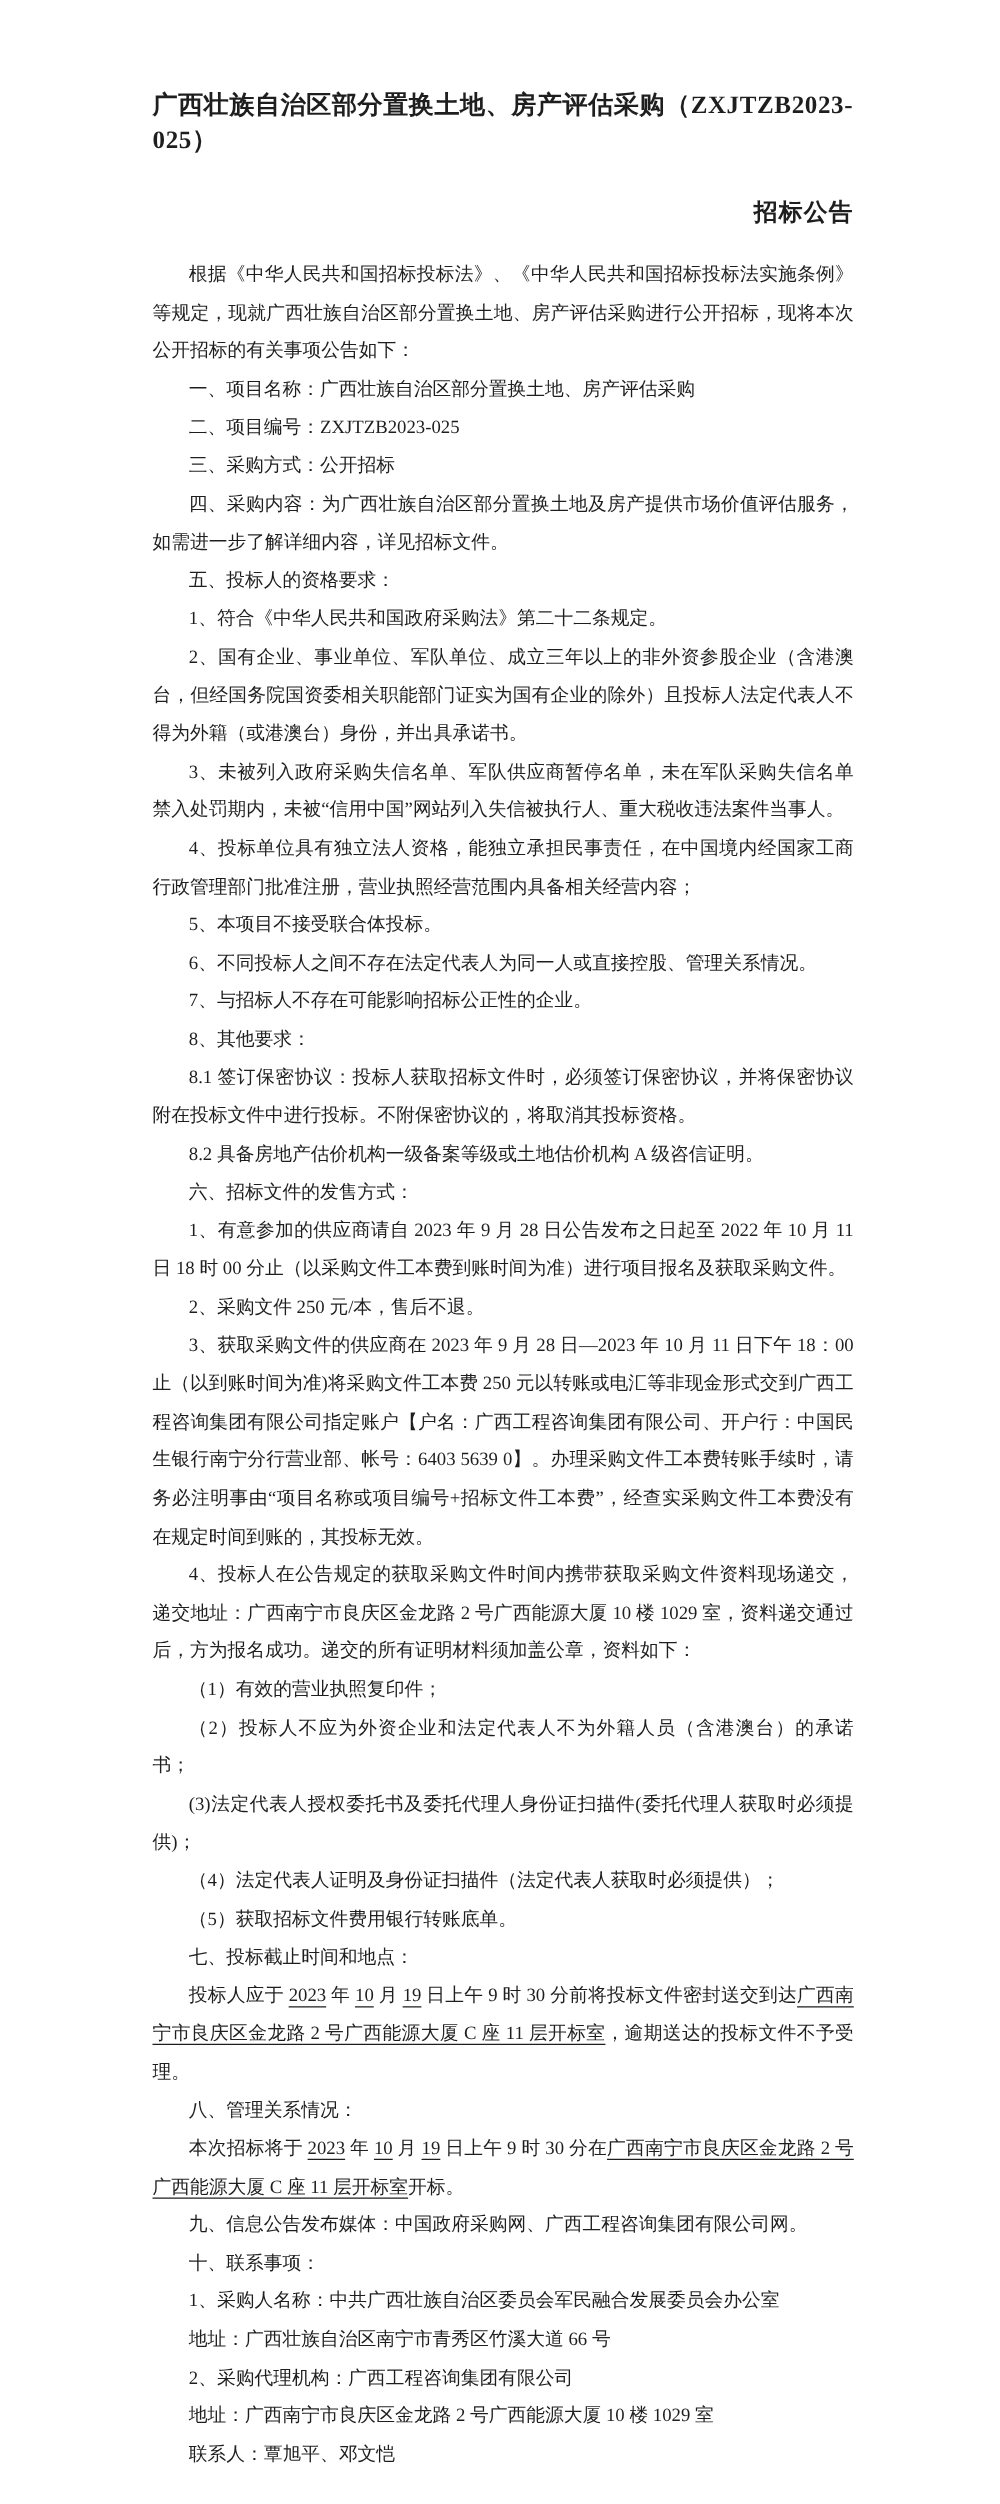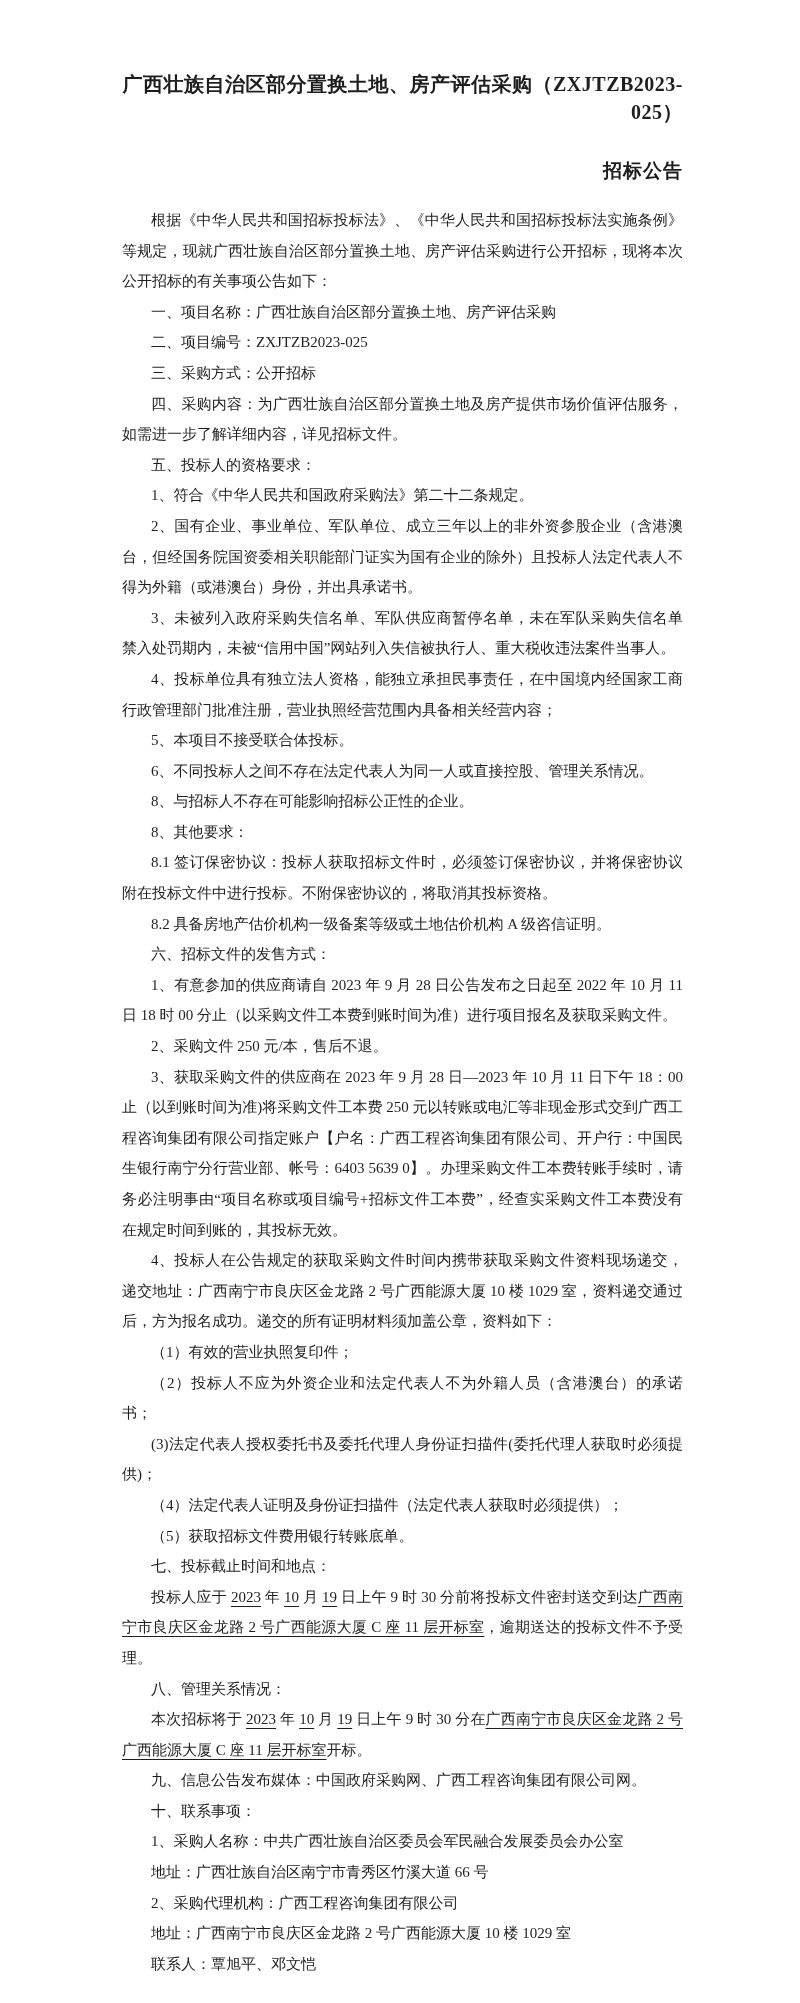--- a/index.html
+++ b/index.html
@@ -14,21 +14,21 @@
     box-sizing: border-box;
     background: #ffffff;
     padding: 70px 117px 0 122px;
     font-family: "Liberation Serif", "DejaVu Serif", serif;
     color: #1e1e1e;
     overflow: hidden;
   }
   .title {
     font-size: 20px;
     font-weight: bold;
-    text-align: right;
+    text-align: left;
     margin: 0;
     line-height: 28px;
     letter-spacing: 0.5px;
   }
   .subtitle {
     font-size: 19px;
     font-weight: bold;
     text-align: right;
     margin: 32px 0 0 0;
     line-height: 26px;
@@ -63,21 +63,21 @@
       <p class="para"><span>二、项目编号：ZXJTZB2023-025</span></p>
       <p class="para"><span>三、采购方式：公开招标</span></p>
       <p class="para"><span>四、采购内容：为广西壮族自治区部分置换土地及房产提供市场价值评估服务，如需进一步了解详细内容，详见招标文件。</span></p>
       <p class="para"><span>五、投标人的资格要求：</span></p>
       <p class="para"><span>1、符合《中华人民共和国政府采购法》第二十二条规定。</span></p>
       <p class="para"><span>2、国有企业、事业单位、军队单位、成立三年以上的非外资参股企业（含港澳台，但经国务院国资委相关职能部门证实为国有企业的除外）且投标人法定代表人不得为外籍（或港澳台）身份，并出具承诺书。</span></p>
       <p class="para"><span>3、未被列入政府采购失信名单、军队供应商暂停名单，未在军队采购失信名单禁入处罚期内，未被“信用中国”网站列入失信被执行人、重大税收违法案件当事人。</span></p>
       <p class="para"><span>4、投标单位具有独立法人资格，能独立承担民事责任，在中国境内经国家工商行政管理部门批准注册，营业执照经营范围内具备相关经营内容；</span></p>
       <p class="para"><span>5、本项目不接受联合体投标。</span></p>
       <p class="para"><span>6、不同投标人之间不存在法定代表人为同一人或直接控股、管理关系情况。</span></p>
-      <p class="para"><span>8、与招标人不存在可能影响招标公正性的企业。</span></p>
+      <p class="para"><span>7、与招标人不存在可能影响招标公正性的企业。</span></p>
       <p class="para"><span>8、其他要求：</span></p>
       <p class="para"><span>8.1 签订保密协议：投标人获取招标文件时，必须签订保密协议，并将保密协议附在投标文件中进行投标。不附保密协议的，将取消其投标资格。</span></p>
       <p class="para"><span>8.2 具备房地产估价机构一级备案等级或土地估价机构 A 级咨信证明。</span></p>
       <p class="para"><span>六、招标文件的发售方式：</span></p>
       <p class="para"><span>1、有意参加的供应商请自 2023 年 9 月 28 日公告发布之日起至 2022 年 10 月 11 日 18 时 00 分止（以采购文件工本费到账时间为准）进行项目报名及获取采购文件。</span></p>
       <p class="para"><span>2、采购文件 250 元/本，售后不退。</span></p>
       <p class="para"><span>3、获取采购文件的供应商在 2023 年 9 月 28 日—2023 年 10 月 11 日下午 18：00 止（以到账时间为准)将采购文件工本费 250 元以转账或电汇等非现金形式交到广西工程咨询集团有限公司指定账户【户名：广西工程咨询集团有限公司、开户行：中国民生银行南宁分行营业部、帐号：6403 5639 0】。办理采购文件工本费转账手续时，请务必注明事由“项目名称或项目编号+招标文件工本费”，经查实采购文件工本费没有在规定时间到账的，其投标无效。</span></p>
       <p class="para"><span>4、投标人在公告规定的获取采购文件时间内携带获取采购文件资料现场递交，递交地址：广西南宁市良庆区金龙路 2 号广西能源大厦 10 楼 1029 室，资料递交通过后，方为报名成功。递交的所有证明材料须加盖公章，资料如下：</span></p>
       <p class="para"><span>（1）有效的营业执照复印件；</span></p>
       <p class="para"><span>（2）投标人不应为外资企业和法定代表人不为外籍人员（含港澳台）的承诺书；</span></p>

